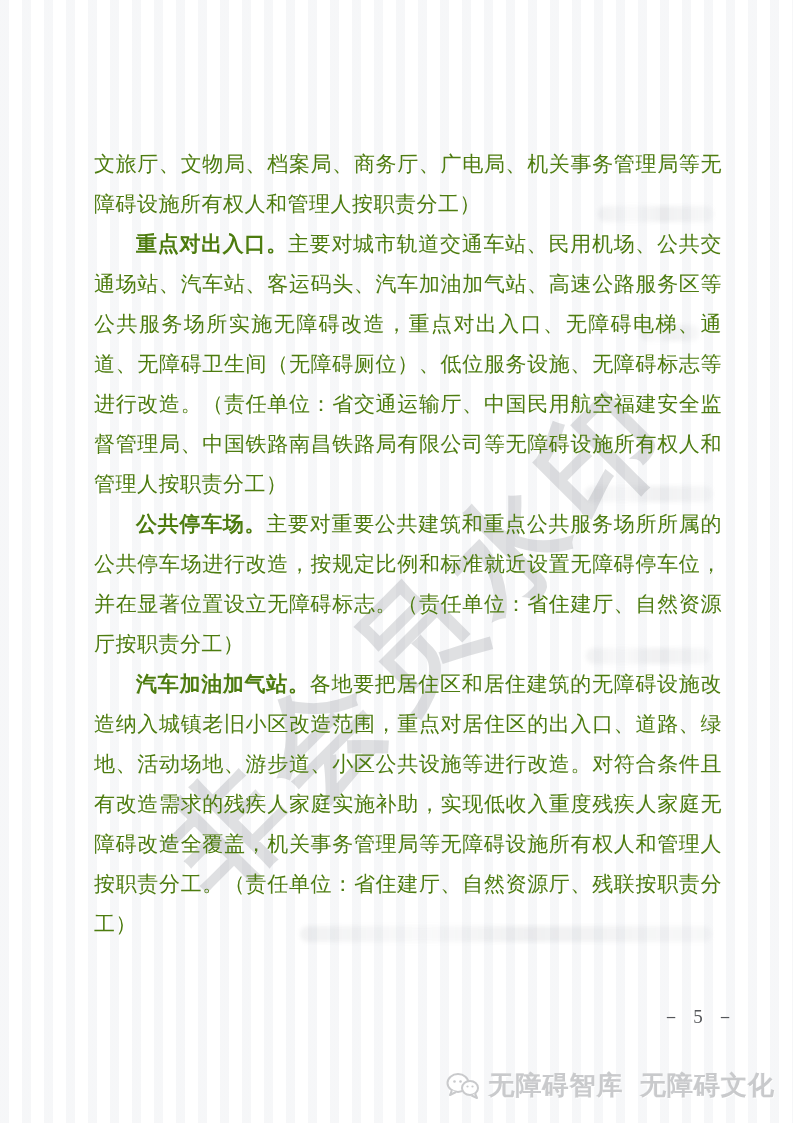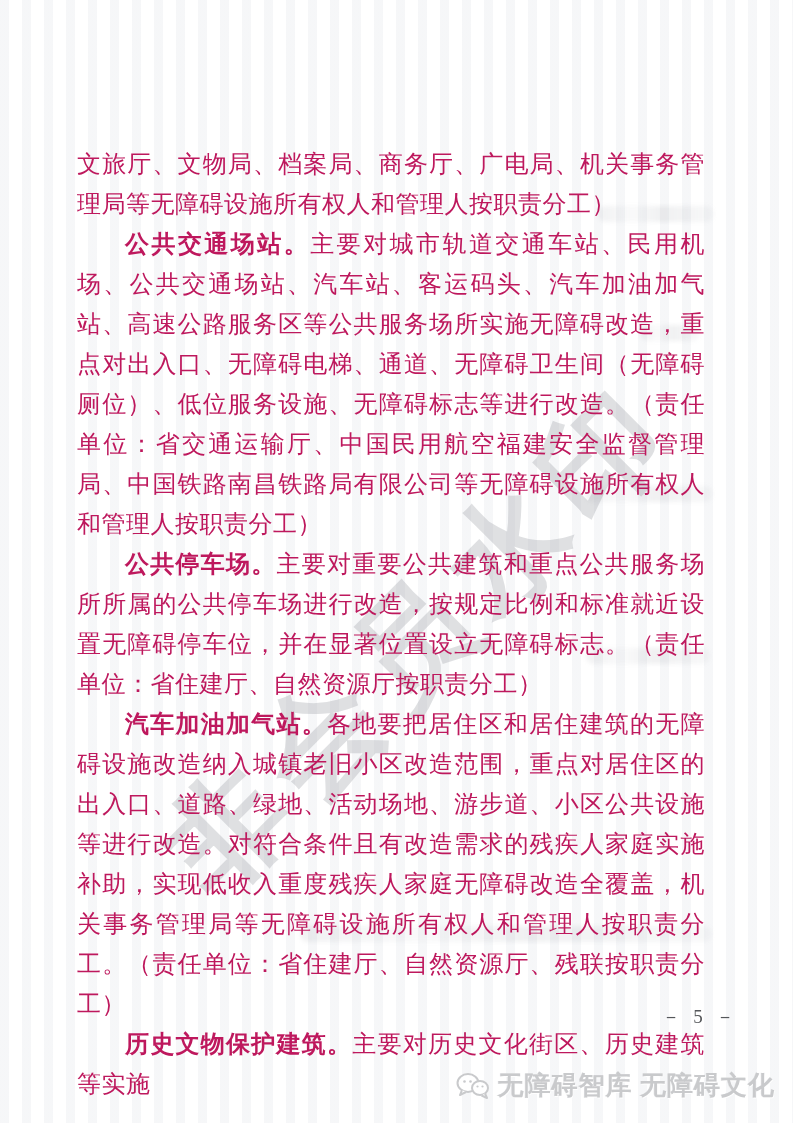--- a/index.html
+++ b/index.html
@@ -43,27 +43,27 @@
     font-size: 118px;
     letter-spacing: 14px;
     color: rgba(150, 153, 158, 0.30);
     white-space: nowrap;
     z-index: 1;
     user-select: none;
   }
 
   .doc-body {
     position: absolute;
-    left: 77px;
+    left: 94px;
     top: 144px;
     width: 628px;
     z-index: 2;
-    font-size: 24px;
+    font-size: 21px;
     line-height: 40px;
-    color: #be185d;
+    color: #4d7c0f;
     text-align: justify;
     text-justify: inter-ideograph;
     letter-spacing: 0.5px;
   }
 
   .para { text-indent: 2em; }
   .para.no-indent { text-indent: 0; }
   .para-lead { font-weight: bold; }
 
   .page-number {
@@ -80,21 +80,21 @@
   }
 
   .footer-brand {
     position: absolute;
     right: 18px;
     top: 1068px;
     display: flex;
     align-items: center;
     gap: 8px;
     color: #c9cacc;
-    font-family: Liberation Serif, serif;
+    font-family: Liberation Mono, monospace;
     font-size: 26px;
     font-weight: bold;
     letter-spacing: 1px;
     z-index: 2;
     text-shadow: 0.5px 0.5px 0 #ffffff, -0.5px -0.5px 0 #e3e4e6;
   }
   .footer-brand .icon svg { display: block; }
 
   
   .smudge {
@@ -126,27 +126,26 @@
   <div class="smudge s1"></div>
   <div class="smudge s2"></div>
   <div class="smudge s3"></div>
   <div class="smudge s4"></div>
   <div class="smudge s5"></div>
 
   <div class="doc-body">
 
     <p class="para no-indent"><span class="para-body">文旅厅、文物局、档案局、商务厅、广电局、机关事务管理局等无障碍设施所有权人和管理人按职责分工）</span></p>
 
-    <p class="para"><span class="para-lead">公共交通场站。</span><span class="para-body">主要对城市轨道交通车站、民用机场、公共交通场站、汽车站、客运码头、汽车加油加气站、高速公路服务区等公共服务场所实施无障碍改造，重点对出入口、无障碍电梯、通道、无障碍卫生间（无障碍厕位）、低位服务设施、无障碍标志等进行改造。（责任单位：省交通运输厅、中国民用航空福建安全监督管理局、中国铁路南昌铁路局有限公司等无障碍设施所有权人和管理人按职责分工）</span></p>
+    <p class="para"><span class="para-lead">重点对出入口。</span><span class="para-body">主要对城市轨道交通车站、民用机场、公共交通场站、汽车站、客运码头、汽车加油加气站、高速公路服务区等公共服务场所实施无障碍改造，重点对出入口、无障碍电梯、通道、无障碍卫生间（无障碍厕位）、低位服务设施、无障碍标志等进行改造。（责任单位：省交通运输厅、中国民用航空福建安全监督管理局、中国铁路南昌铁路局有限公司等无障碍设施所有权人和管理人按职责分工）</span></p>
 
     <p class="para"><span class="para-lead">公共停车场。</span><span class="para-body">主要对重要公共建筑和重点公共服务场所所属的公共停车场进行改造，按规定比例和标准就近设置无障碍停车位，并在显著位置设立无障碍标志。（责任单位：省住建厅、自然资源厅按职责分工）</span></p>
 
     <p class="para"><span class="para-lead">汽车加油加气站。</span><span class="para-body">各地要把居住区和居住建筑的无障碍设施改造纳入城镇老旧小区改造范围，重点对居住区的出入口、道路、绿地、活动场地、游步道、小区公共设施等进行改造。对符合条件且有改造需求的残疾人家庭实施补助，实现低收入重度残疾人家庭无障碍改造全覆盖，机关事务管理局等无障碍设施所有权人和管理人按职责分工。（责任单位：省住建厅、自然资源厅、残联按职责分工）</span></p>
 
-    <p class="para"><span class="para-lead">历史文物保护建筑。</span><span class="para-body">主要对历史文化街区、历史建筑等实施</span></p>
 
   </div>
 
   <div class="page-number">－ 5 －</div>
 
   <div class="footer-brand">
     <span class="icon">
       <svg width="34" height="30" viewBox="0 0 34 30" fill="none" xmlns="http://www.w3.org/2000/svg">
         <ellipse cx="12" cy="12" rx="10.5" ry="9" stroke="#c9cacc" stroke-width="2" fill="#ffffff"></ellipse>
         <path d="M6 19 L4 24 L10 21" stroke="#c9cacc" stroke-width="2" fill="#ffffff" stroke-linejoin="round"></path>

